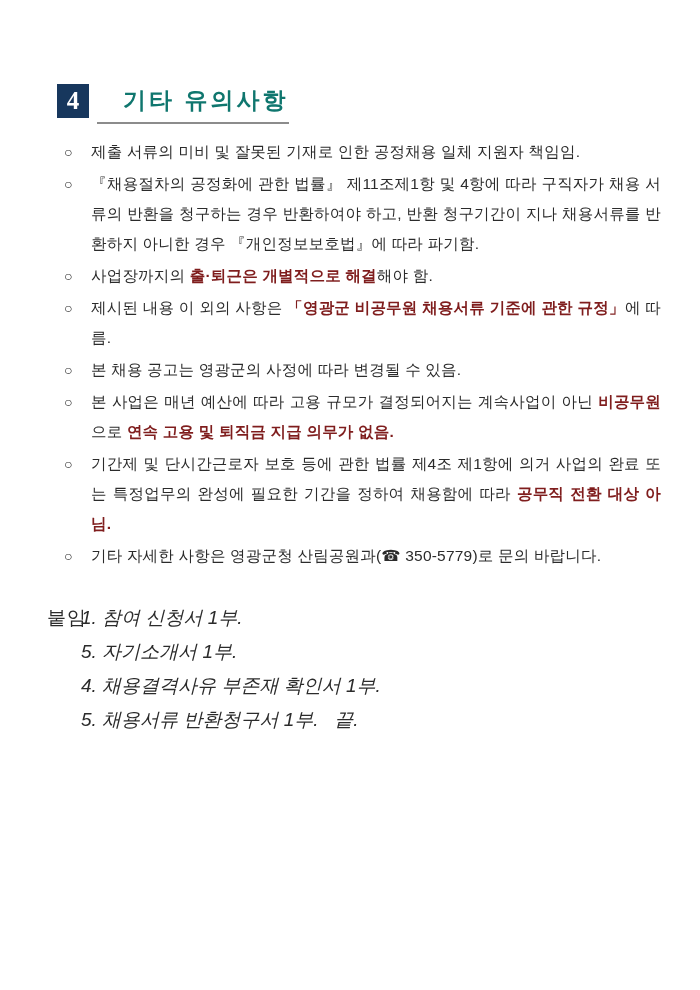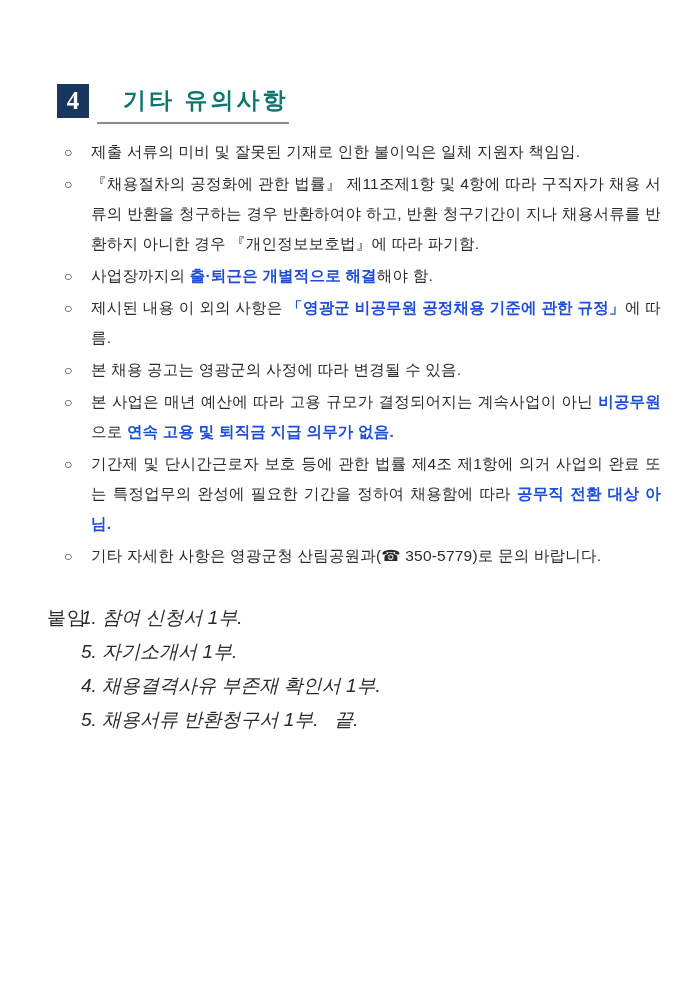--- a/index.html
+++ b/index.html
@@ -34,21 +34,21 @@
   
   .notes { position:absolute; left:64px; top:137px; width:597px; }
   .note-row {
     display:flex;
     font-size:15.5px; line-height:30px;
     margin-bottom:2px;
     letter-spacing:0.2px;
   }
   .note-marker { flex:none; width:27px; font-size:14px; }
   .note-text { flex:1; text-align:justify; }
-  .b { font-weight:bold; color:#1d4ed8; }
+  .b { font-weight:bold; color:#7f1d1d; }
   
   .attachments { position:absolute; left:47px; top:601px; width:580px; font-size:19px; }
   .attach-label { position:absolute; left:0; top:0; line-height:33px; letter-spacing:1px; }
   .attach-items { margin-left:34px;font-style:italic; }
   .attach-item { line-height:33px; margin-bottom:1px; white-space:pre-wrap; }
 </style>
 </head>
 <body>
 
 <div class="page">
@@ -57,33 +57,33 @@
     <div class="num-box" style="background: rgb(23, 55, 93);">
       <span>4</span>
     </div>
     <span class="title">기타 유의사항</span>
     <div class="title-underline" style="background: rgb(140, 140, 140);"></div>
   </div>
 
   <div class="notes" id="notes-list">
       <div class="note-row">
         <span class="note-marker">○</span>
-        <span class="note-text"><span>제출 서류의 미비 및 잘못된 기재로 인한 불이익은 일체 지원자 책임임.</span></span>
+        <span class="note-text"><span>제출 서류의 미비 및 잘못된 기재로 인한 공정채용 일체 지원자 책임임.</span></span>
       </div>
       <div class="note-row">
         <span class="note-marker">○</span>
         <span class="note-text"><span>『채용절차의 공정화에 관한 법률』 제11조제1항 및 4항에 따라 구직자가 채용 서류의 반환을 청구하는 경우 반환하여야 하고, 반환 청구기간이 지나 채용서류를 반환하지 아니한 경우 『개인정보보호법』에 따라 파기함.</span></span>
       </div>
       <div class="note-row">
         <span class="note-marker">○</span>
         <span class="note-text"><span>사업장까지의 </span><span class="b">출·퇴근은 개별적으로 해결</span><span>해야 함.</span></span>
       </div>
       <div class="note-row">
         <span class="note-marker">○</span>
-        <span class="note-text"><span>제시된 내용 이 외의 사항은 </span><span class="b">「영광군 비공무원 공정채용 기준에 관한 규정」</span><span>에 따름.</span></span>
+        <span class="note-text"><span>제시된 내용 이 외의 사항은 </span><span class="b">「영광군 비공무원 채용서류 기준에 관한 규정」</span><span>에 따름.</span></span>
       </div>
       <div class="note-row">
         <span class="note-marker">○</span>
         <span class="note-text"><span>본 채용 공고는 영광군의 사정에 따라 변경될 수 있음.</span></span>
       </div>
       <div class="note-row">
         <span class="note-marker">○</span>
         <span class="note-text"><span>본 사업은 매년 예산에 따라 고용 규모가 결정되어지는 계속사업이 아닌 </span><span class="b">비공무원</span><span>으로 </span><span class="b">연속 고용 및 퇴직금 지급 의무가 없음.</span></span>
       </div>
       <div class="note-row">

